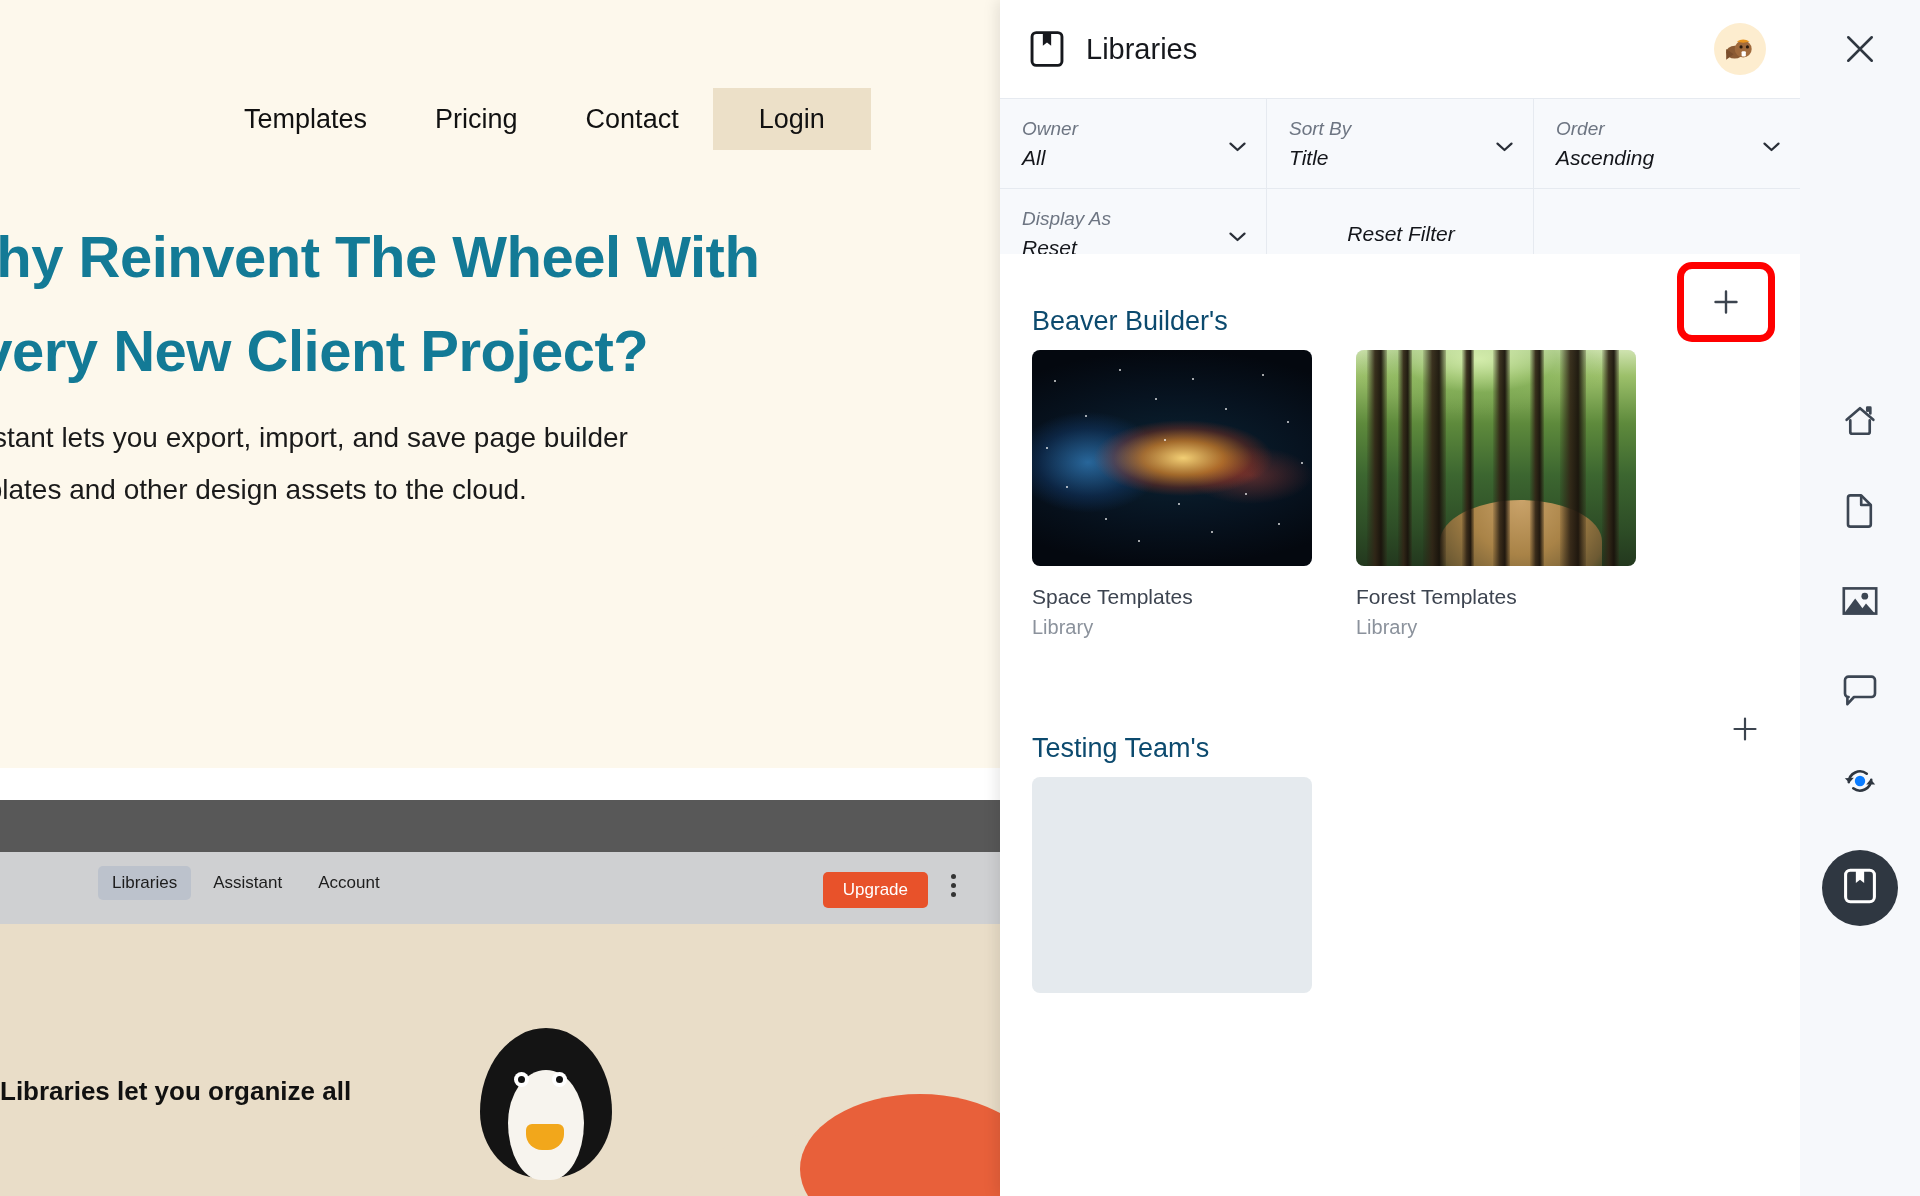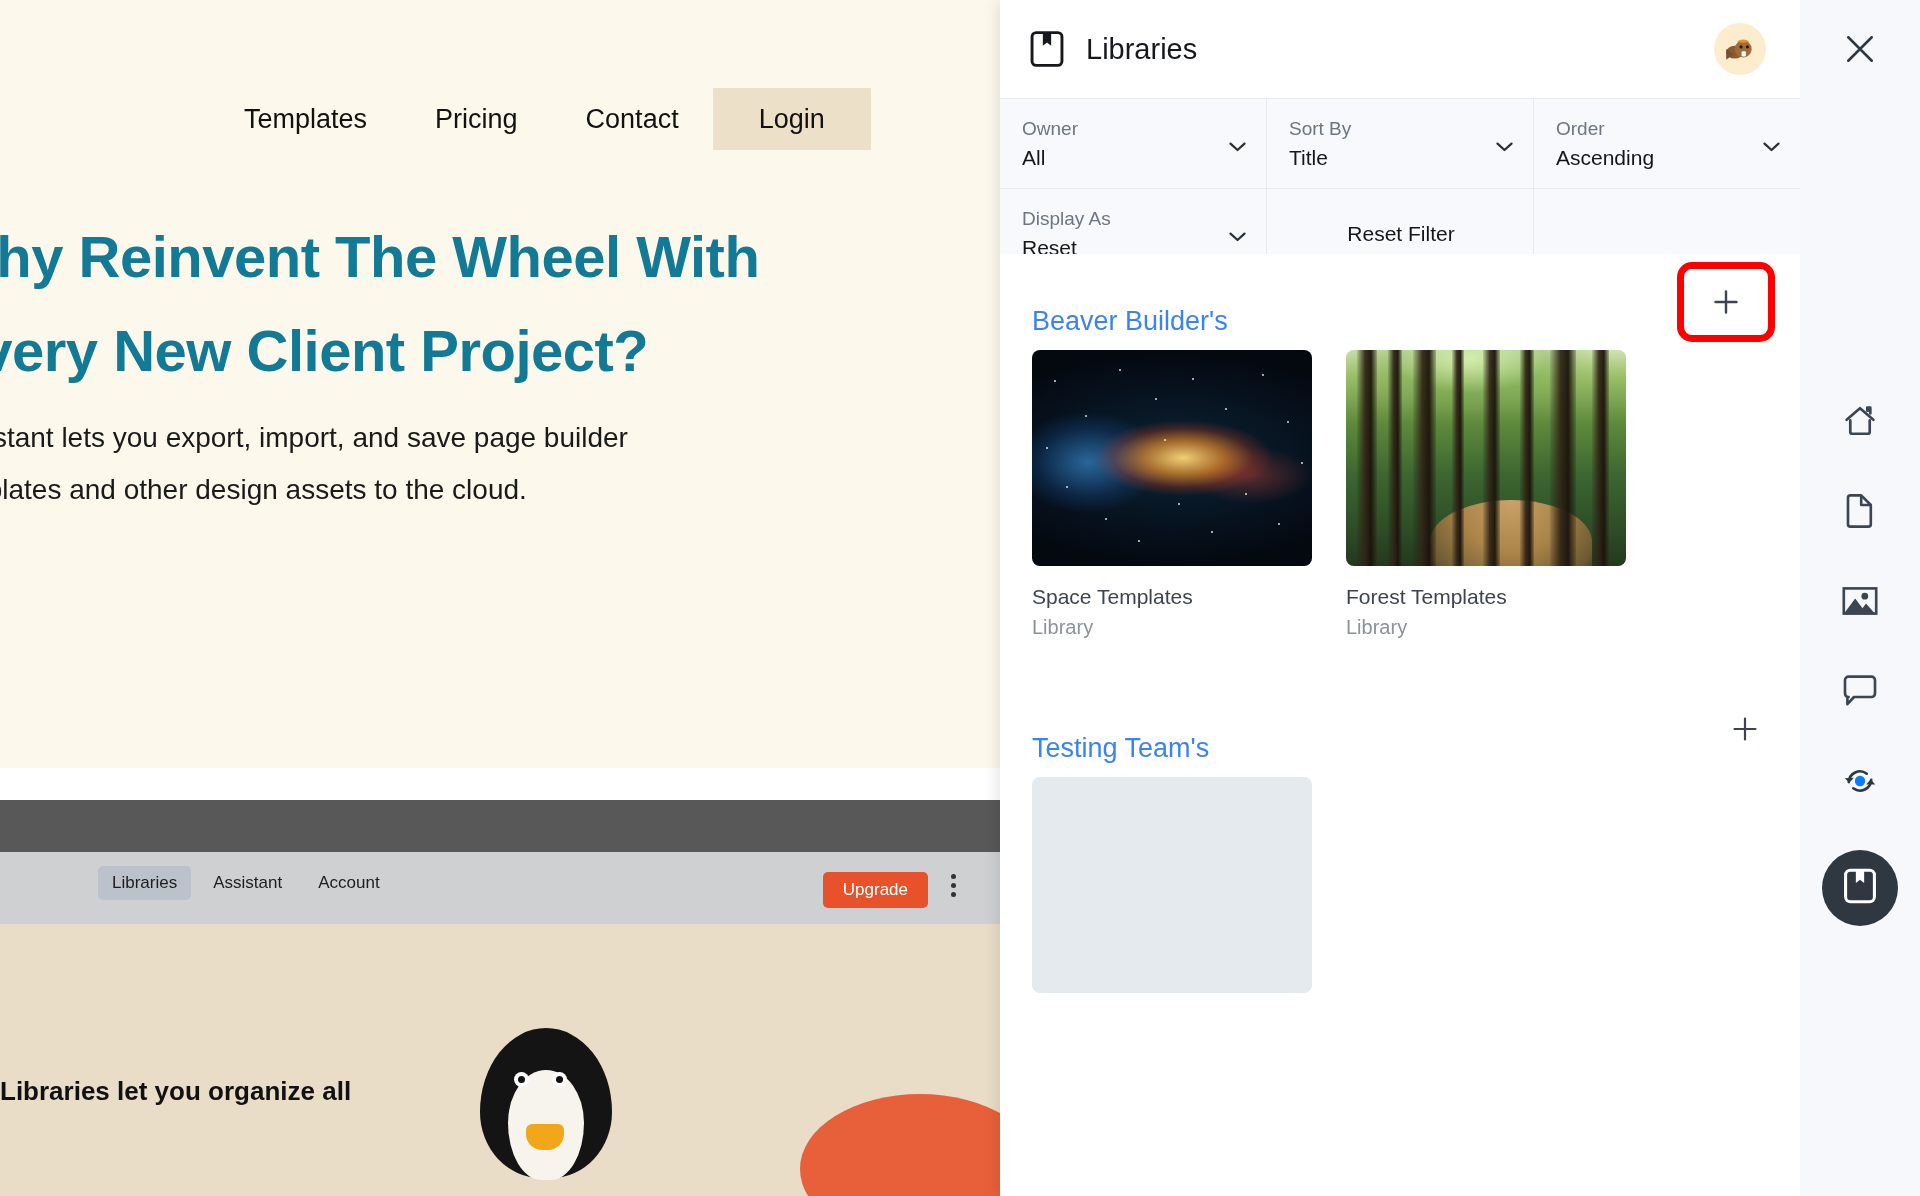--- a/index.html
+++ b/index.html
@@ -209,21 +209,21 @@
   }
 
   
   .filters {
     position: absolute; left: 0; top: 98px;
     width: 800px;
     border-top: 1px solid #e6eaf0;
     border-bottom: 1px solid #e6eaf0;
     background: #f7f9fc;
   }
-  .filter-row { display: flex; }
+  .filter-row { display: flex; font-style: italic; }
   .filter-row + .filter-row { border-top: 1px solid #e6eaf0; }
   .filter-cell {
     flex: 1 1 0;
     min-width: 0;
     padding: 16px 20px 15px 22px;
     position: relative;
     background: #f7f9fc;
   }
   .filter-cell + .filter-cell { border-left: 1px solid #e6eaf0; }
   .filter-label {
@@ -253,39 +253,39 @@
     width: 800px; height: 942px;
     padding: 0 32px;
     background: #ffffff;
     overflow: hidden;
   }
   .sec-head {
     display: flex; align-items: center;
     height: 96px;
   }
   .sec-title {
-    font-size: 27px; color: #3b82f6; margin-top: 38px;
+    font-size: 27px; color: #0c4a6e; margin-top: 38px;
   }
   .sec-add {
     margin-left: auto;
     width: 46px; height: 46px;
     display: flex; align-items: center; justify-content: center;
     position: relative;
     border-radius: 6px;
   }
   .sec-add.highlighted {
     outline: 7px solid #ff0000;
     outline-offset: 0px;
     border-radius: 8px;
     width: 84px; height: 66px;
   }
   .plus-glyph { width: 26px; height: 26px; }
 
   .cards {
-    display: flex; gap: 34px;
+    display: flex; gap: 44px;
   }
   .card { width: 280px; }
   .thumb {
     width: 280px; height: 216px;
     border-radius: 8px;
     overflow: hidden;
     position: relative;
     background: #dfe3e8;
   }
   .card-title {

